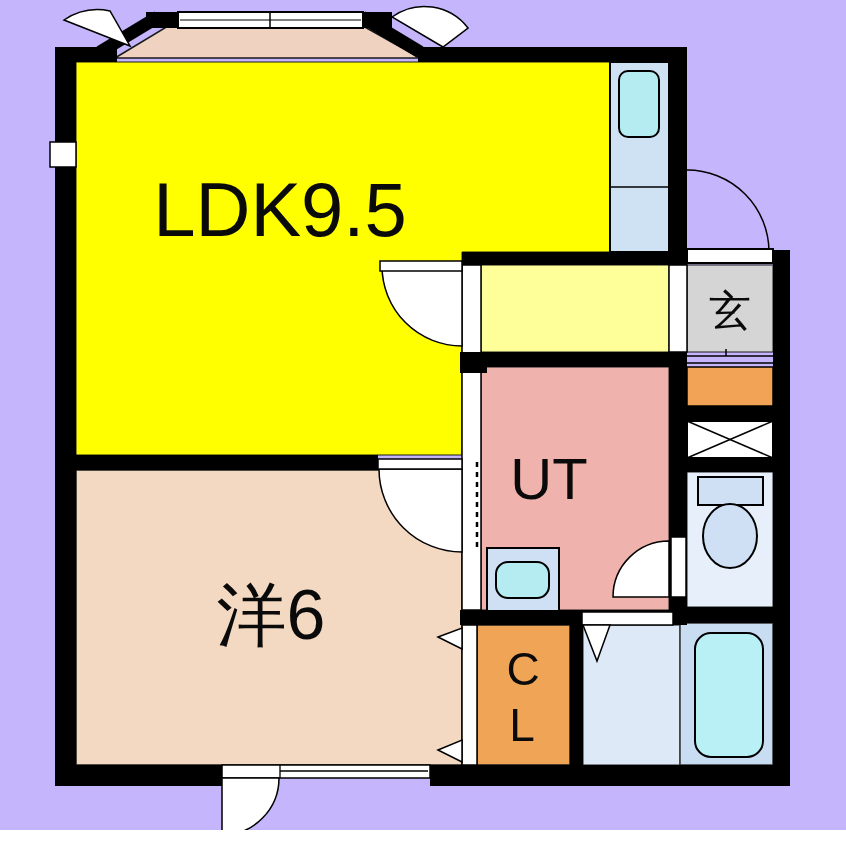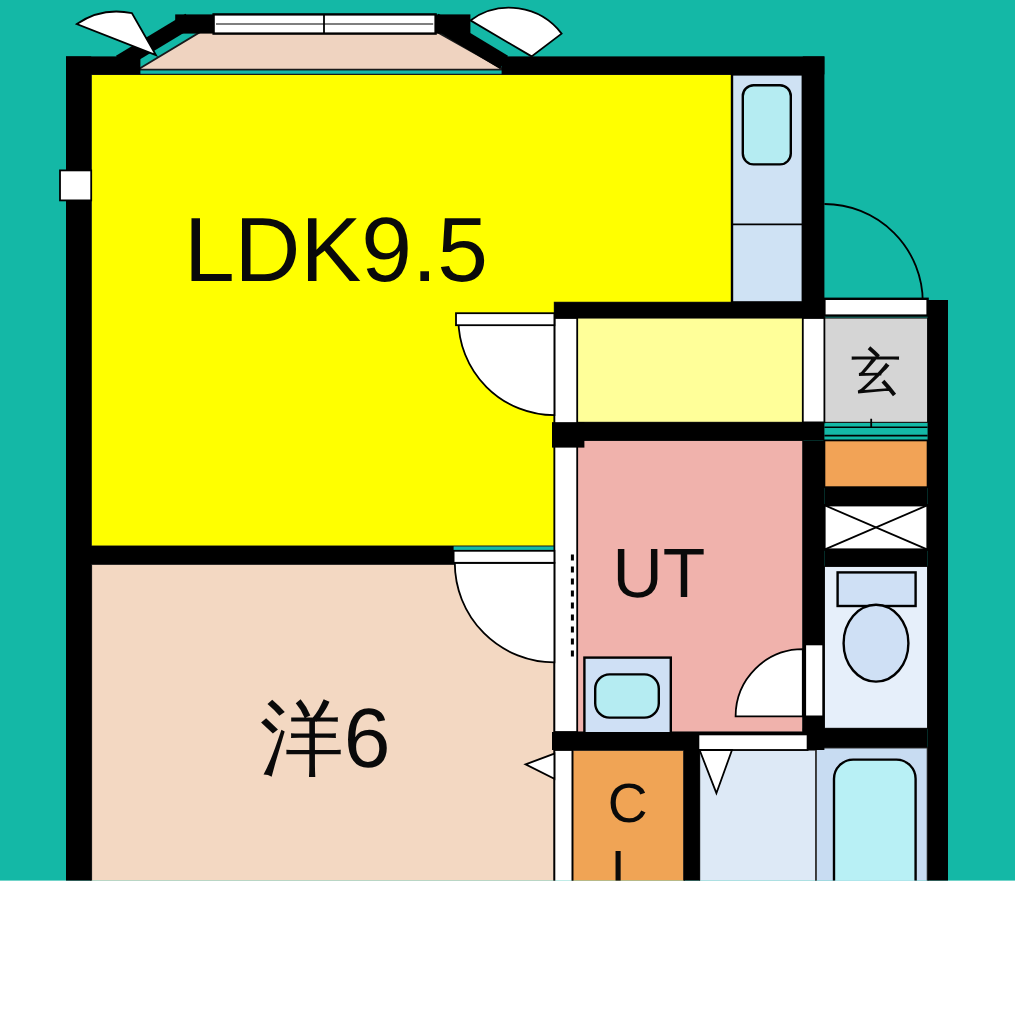--- a/index.html
+++ b/index.html
@@ -1,16 +1,16 @@
 <!DOCTYPE html>
 <html><head>
 <meta charset="utf-8">
 <style>
   html,body{margin:0;padding:0;background:#ffffff;}
-  .canvas{position:relative;width:846px;height:734px;background:#14b8a6;overflow:hidden;
+  .canvas{position:relative;width:846px;height:830px;background:#c4b5fd;overflow:hidden;
           font-family:"Liberation Sans","DejaVu Sans",sans-serif;}
   svg{position:absolute;left:0;top:0;}
   text{font-family:"Liberation Sans","DejaVu Sans",sans-serif;fill:#0a0a0a;}
 </style>
 </head>
 <body>
 
 <div class="canvas">
 <svg width="846" height="846" viewBox="0 0 846 846">
 

